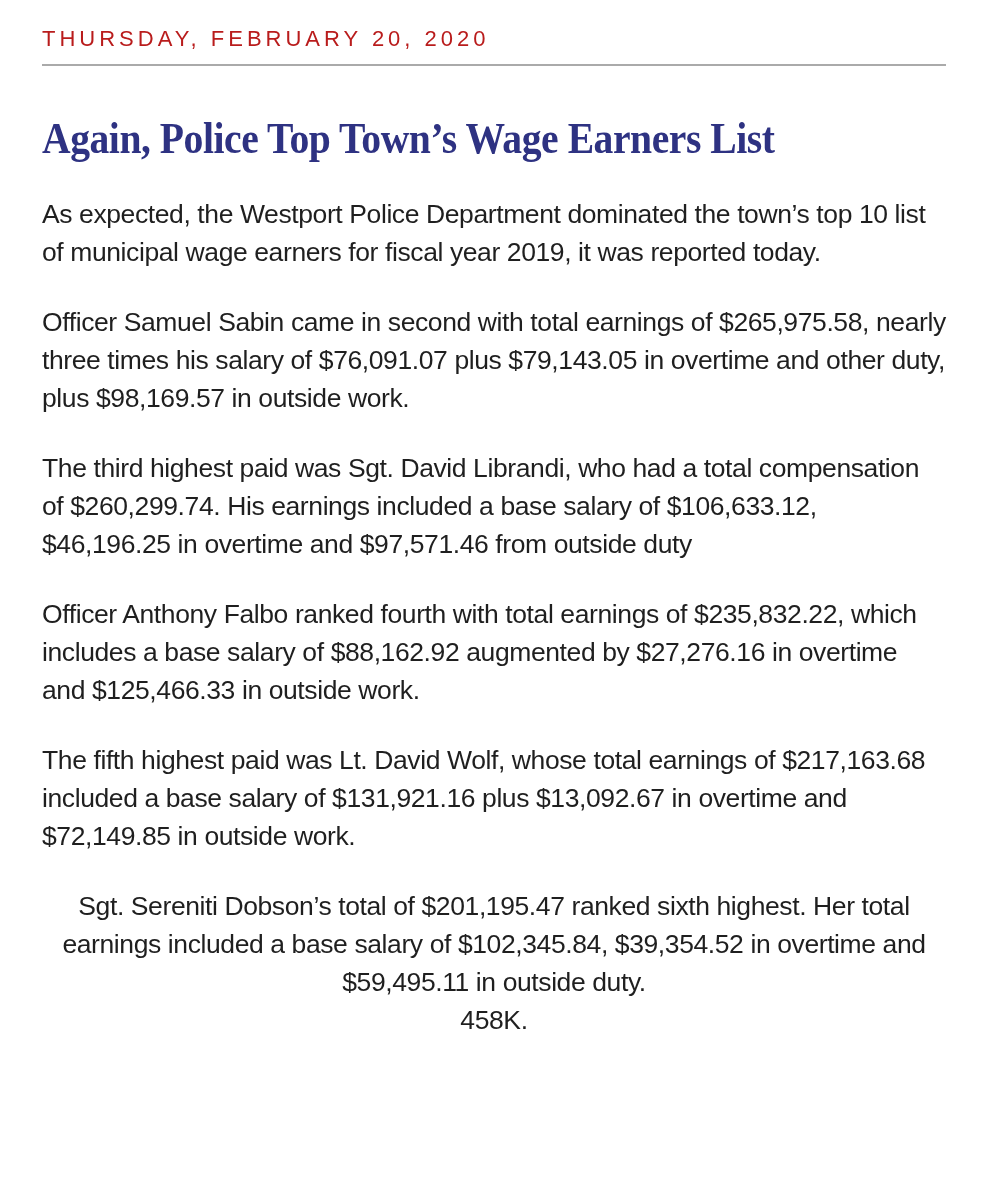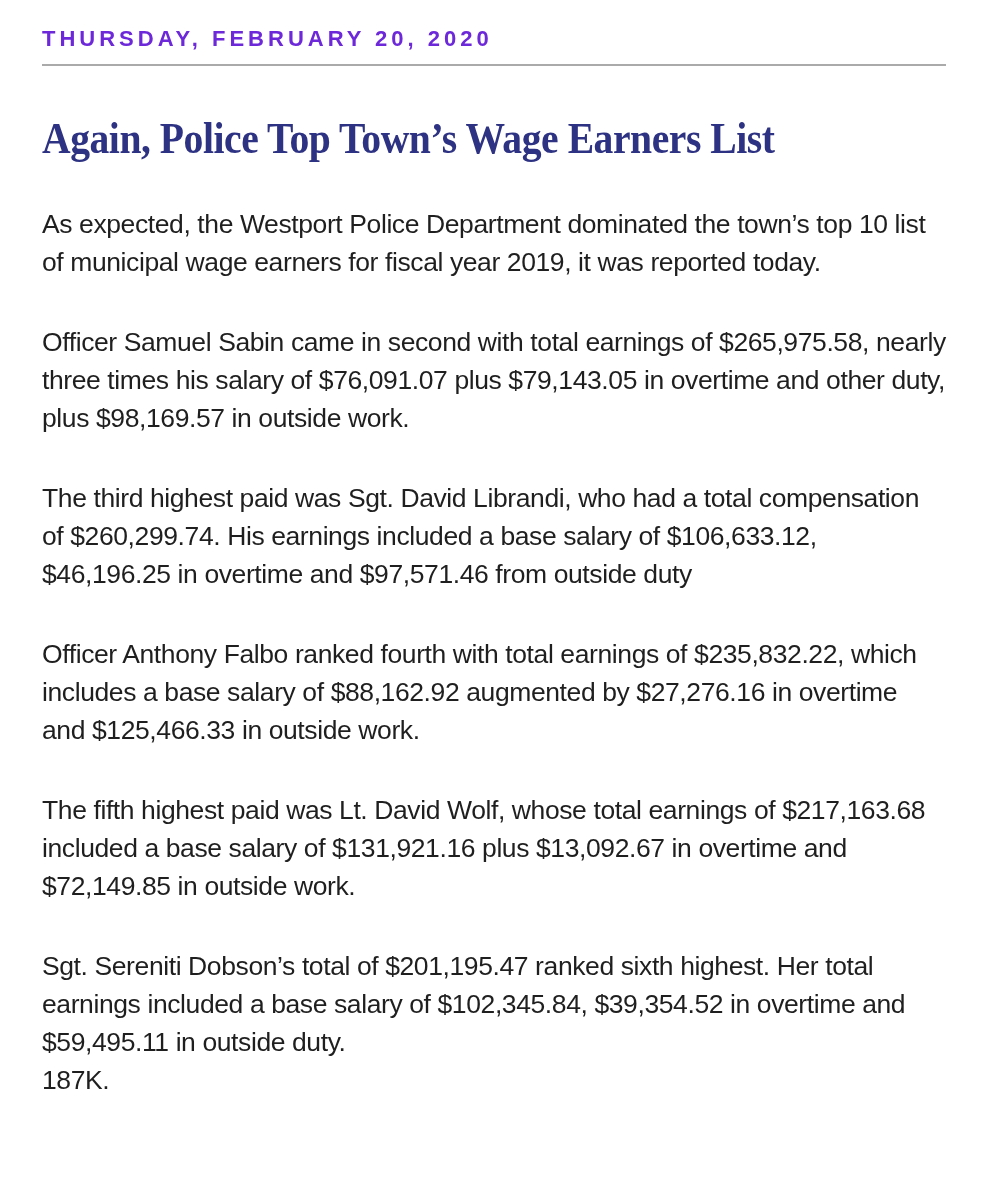--- a/index.html
+++ b/index.html
@@ -12,22 +12,22 @@
     min-height: 1194px;
     box-sizing: border-box;
     padding: 25px 58px 40px 42px;
     background: #ffffff;
     overflow: hidden;
   }
   .date {
     font-family: "Liberation Sans", sans-serif;
     font-size: 22px;
     line-height: 28px;
-    font-weight: 700;
-    color: #6d28d9;
+    font-weight: 400;
+    color: #b91c1c;
     letter-spacing: 4px;
     white-space: nowrap;
   }
   .rule {
     height: 2px;
     background: #aaaaaa;
     margin-top: 11px;
   }
   .headline {
     margin: 49px 0 0 0;
@@ -35,29 +35,30 @@
     font-weight: 700;
     font-size: 44px;
     line-height: 1.08;
     color: #2e3282;
     letter-spacing: -0.5px;
     white-space: nowrap;
     transform: scaleX(0.9);
     transform-origin: 0 50%;
   }
   .para {
-    margin: 42px 0 0 0;
+    margin: 32px 0 0 0;
     font-family: "Liberation Sans", sans-serif;
     font-size: 26.5px;
     line-height: 38px;
     letter-spacing: -0.4px;
     color: #1f1f1f;
   }
   .para-line {
     display: block;
+    text-align: center;
   }
 </style>
 </head>
 <body>
 
 <div class="page">
 
   <header>
     <div class="date">THURSDAY, FEBRUARY 20, 2020</div>
     <div class="rule"></div>
@@ -72,17 +73,17 @@
     <p class="para">Officer Samuel Sabin came in second with total earnings of $265,975.58, nearly three times his salary of $76,091.07 plus $79,143.05 in overtime and other duty, plus $98,169.57 in outside work.</p>
 
     <p class="para">The third highest paid was Sgt. David Librandi, who had a total compensation of $260,299.74. His earnings included a base salary of $106,633.12, $46,196.25 in overtime and $97,571.46 from outside duty</p>
 
     <p class="para">Officer Anthony Falbo ranked fourth with total earnings of $235,832.22, which includes a base salary of $88,162.92 augmented by $27,276.16 in overtime and $125,466.33 in outside work.</p>
 
     <p class="para">The fifth highest paid was Lt. David Wolf, whose total earnings of $217,163.68 included a base salary of $131,921.16 plus $13,092.67 in overtime and $72,149.85 in outside work.</p>
 
     <p class="para">
       <span class="para-line">Sgt. Sereniti Dobson’s total of $201,195.47 ranked sixth highest. Her total earnings included a base salary of $102,345.84, $39,354.52 in overtime and $59,495.11 in outside duty.</span>
-      <span class="para-line">187K.</span>
+      <span class="para-line">458K.</span>
     </p>
   </article>
 
 </div>
 
 </body></html>

